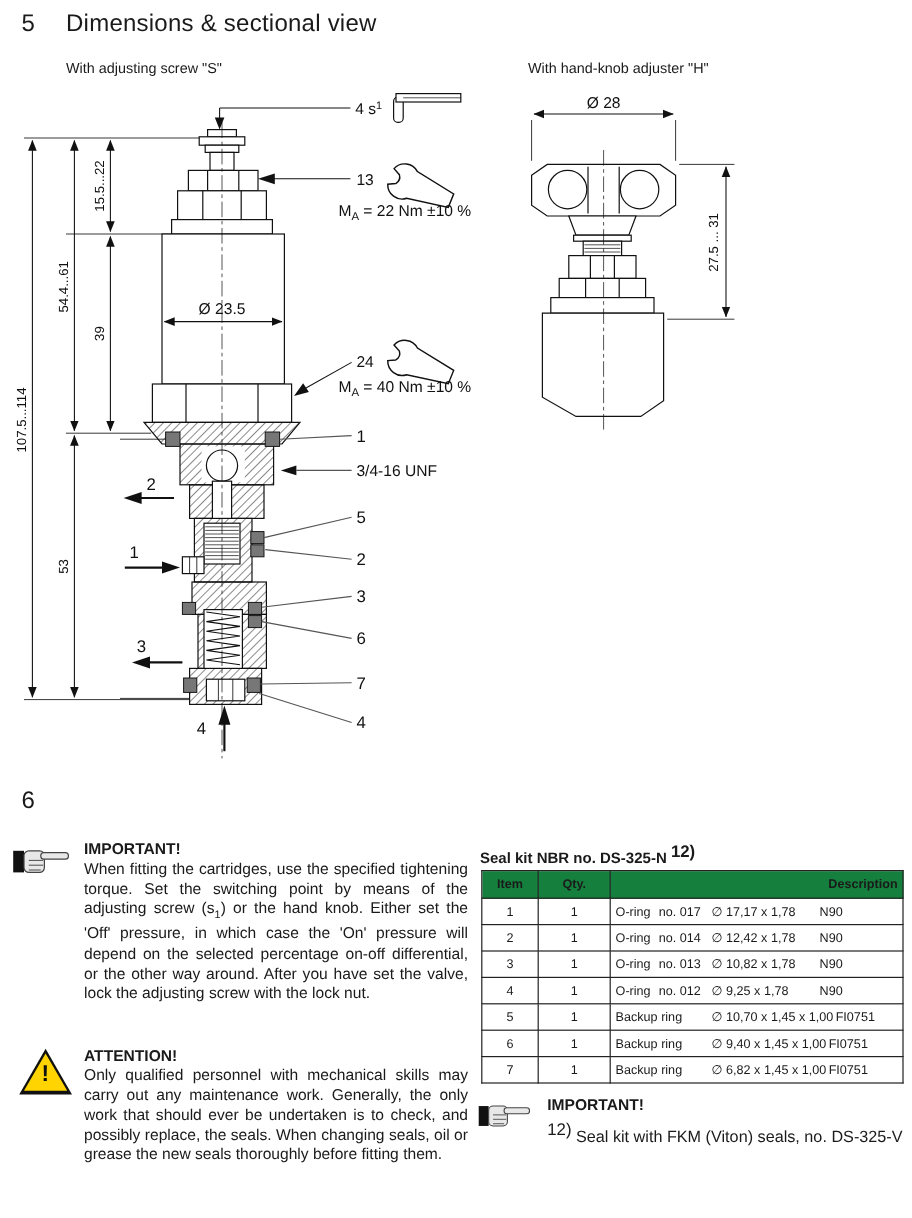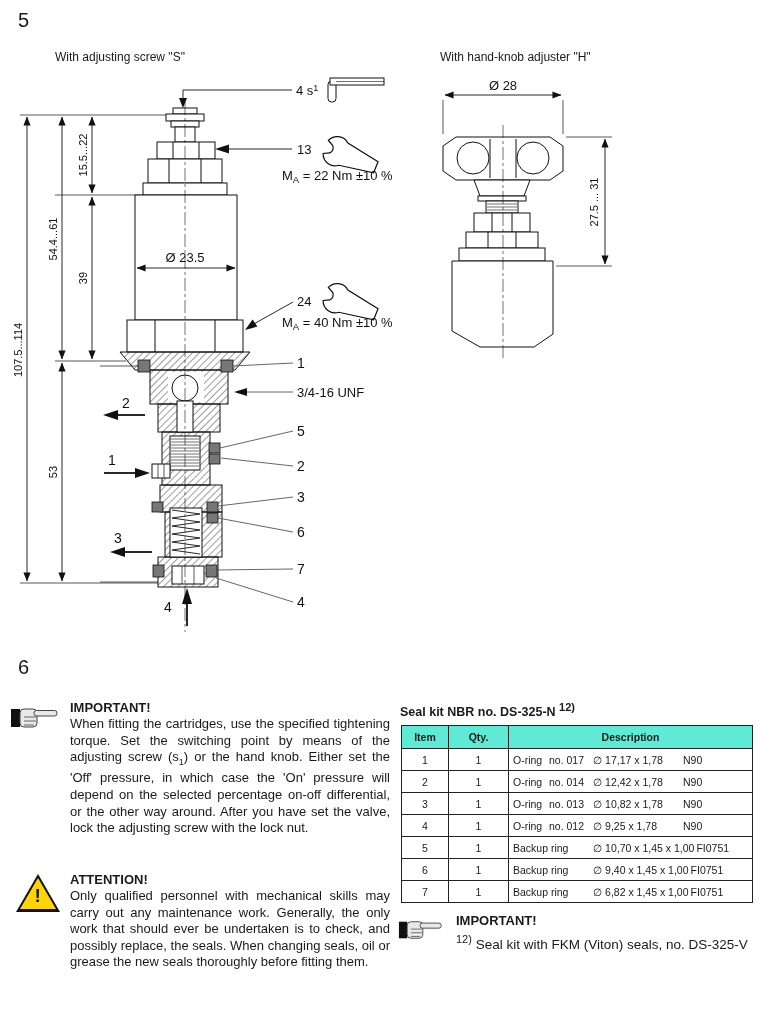--- a/index.html
+++ b/index.html
@@ -12,42 +12,43 @@
   .sec-num{width:37px;}
   .caption{font-size:12px;}
   svg{display:block;}
   svg text{fill:#111;stroke:none;font-family:"Liberation Sans",sans-serif;}
   .dimtxt{font-size:11px;}
   .lbltxt{font-size:13px;}
   .callout{font-size:14px;}
   .note-heading{font-size:13px;font-weight:bold;}
   .note-body{font-size:13px;line-height:16.6px;text-align:justify;}
   .sealkit-title{font-size:12.5px;font-weight:bold;}
-  sup{font-size:11px;margin-top:23px;}
+  sup{font-size:14px;margin-top:23px;}
   table.seal{border-collapse:collapse;table-layout:fixed;width:351px;font-size:10.5px;}
   table.seal th, table.seal td{border:1px solid #222;padding:0 4px;height:21px;}
-  table.seal th{background:#5eead4;font-weight:bold;}
+  table.seal th{background:#15803d;font-weight:bold;}
   table.seal thead th{height:22px;}
   col.c-item{width:47px;} col.c-qty{width:60px;} col.c-desc{width:244px;}
   td.ctr{text-align:center;}
   td.desc{text-align:left;margin-left:17px;}
-  th.desc-h{text-align:center;margin-top:24px;}
+  th.desc-h{text-align:right;margin-top:24px;}
   .dwrap{display:inline-block;min-width:80px;}
   .dtype{display:inline-block;min-width:36px;}
   .dsize{display:inline-block;min-width:88px;margin-right:2px;}
   .foot-body{font-size:13.5px;}
   .warn-tri{width:0;height:0;border-left:22px solid transparent;border-right:22px solid transparent;border-bottom:38px solid #111;position:relative;}
   .warn-tri .inner{position:absolute;left:-18px;top:3.5px;width:0;height:0;border-left:18px solid transparent;border-right:18px solid transparent;border-bottom:31px solid #ffd400;}
   .warn-tri .mark{position:absolute;left:-3px;top:12px;width:6px;color:#111;font-weight:bold;font-size:19px;line-height:19px;text-align:center;left:-3.5px;}
 </style>
 </head>
 <body>
 
 <div class="abs sec-title" style="left:18px;top:9px;">
   <span class="sec-num">5</span>
+  <span>Dimensions &amp; sectional view</span>
 </div>
 
 <div class="abs caption" style="left:55px;top:50px;">With adjusting screw "S"</div>
 <div class="abs caption" style="left:440px;top:50px;">With hand-knob adjuster "H"</div>
 
 <svg class="abs" style="left:0;top:0;" width="760" height="645" viewBox="0 0 760 645">
   <defs>
     <marker id="ah" viewBox="0 0 10 10" refX="9.5" refY="5" markerWidth="10" markerHeight="10" orient="auto-start-reverse">
       <path d="M0,1 L10,5 L0,9 z" fill="#111"></path>
     </marker>

